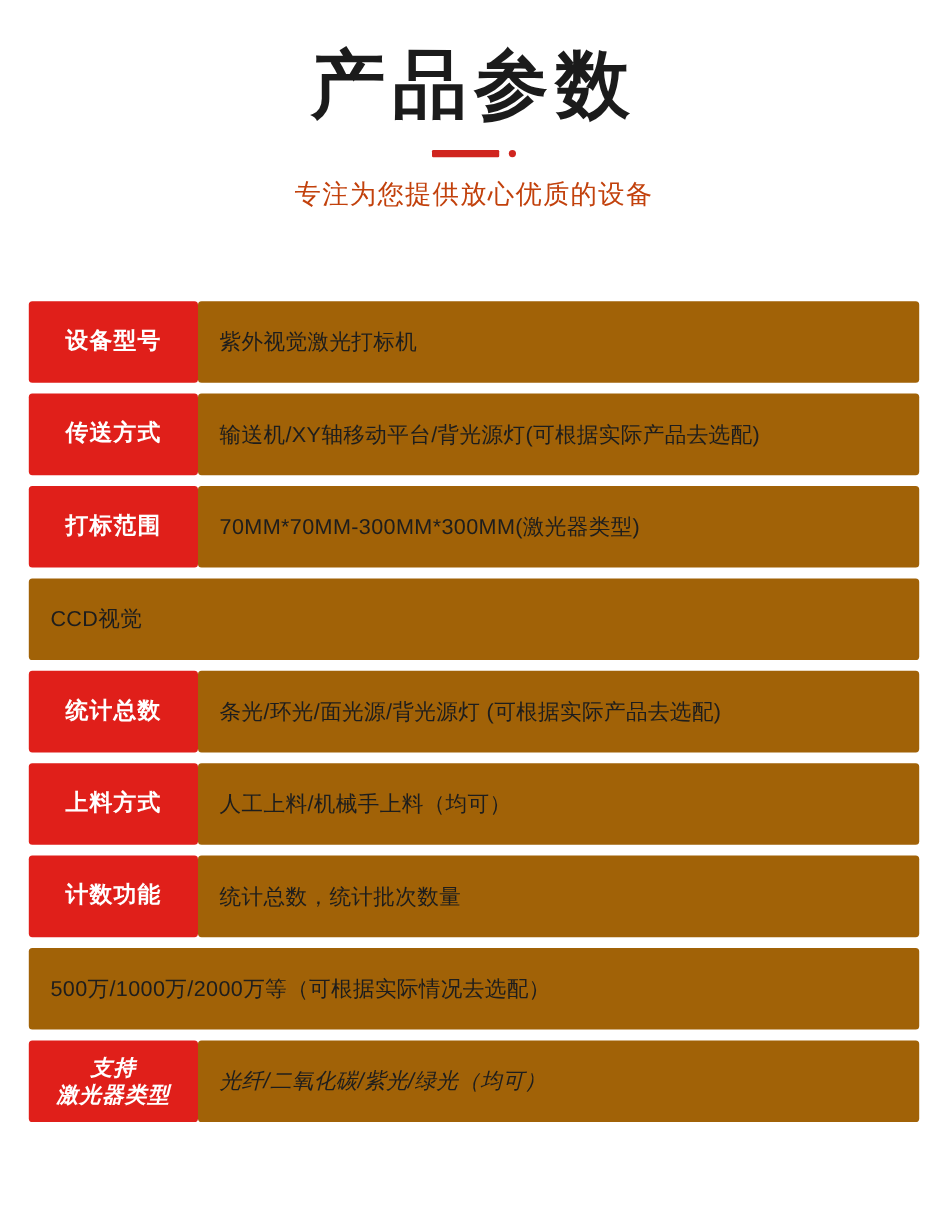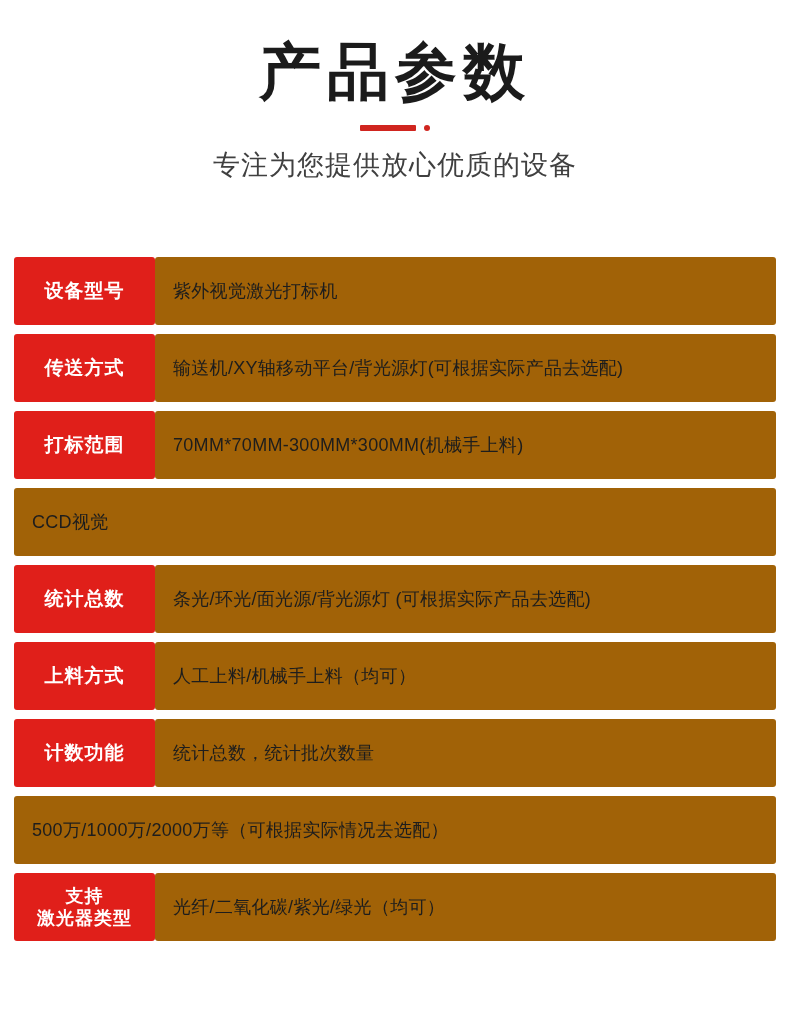--- a/index.html
+++ b/index.html
@@ -54,30 +54,30 @@
     position: absolute;
     right: 0;
     top: 0;
     width: 6px;
     height: 6px;
     background: #d0251f;
     border-radius: 50%;
   }
   .subtitle {
     margin: 16px 0 0 0;
-    font-size: 27px;
+    font-size: 22px;
     letter-spacing: 1px;
-    color: #404040;
+    color: #c2410c;
     font-weight: 400;
   }
 
   
   .spec-table {
     margin-top: 74px;
-    padding: 0 14px;
+    padding: 0 24px;
   }
   .spec-row {
     display: flex;
     align-items: stretch;
     margin-bottom: 9px;
     height: 68px;
   }
   .spec-label {
     flex: 0 0 141px;
     width: 141px;
@@ -105,20 +105,21 @@
     font-size: 18px;
     display: flex;
     align-items: center;
     padding-left: 18px;
     border-radius: 3px;
     box-sizing: border-box;
     letter-spacing: 0.3px;
   }
   .spec-row:last-child {
     margin-bottom: 17px;
+    font-style: italic;
   }
 </style>
 </head>
 <body>
 
 <div class="page">
 
   <div class="header">
     <h1 class="main-title">产品参数</h1>
     <div class="divider">
@@ -135,21 +136,21 @@
       <div class="spec-value">紫外视觉激光打标机</div>
     </div>
 
     <div class="spec-row">
       <div class="spec-label">传送方式</div>
       <div class="spec-value">输送机/XY轴移动平台/背光源灯(可根据实际产品去选配)</div>
     </div>
 
     <div class="spec-row">
       <div class="spec-label">打标范围</div>
-      <div class="spec-value">70MM*70MM-300MM*300MM(机械手上料)</div>
+      <div class="spec-value">70MM*70MM-300MM*300MM(激光器类型)</div>
     </div>
 
     <div class="spec-row">
       <div class="spec-value">CCD视觉</div>
     </div>
 
     <div class="spec-row">
       <div class="spec-label">统计总数</div>
       <div class="spec-value">条光/环光/面光源/背光源灯 (可根据实际产品去选配)</div>
     </div>

